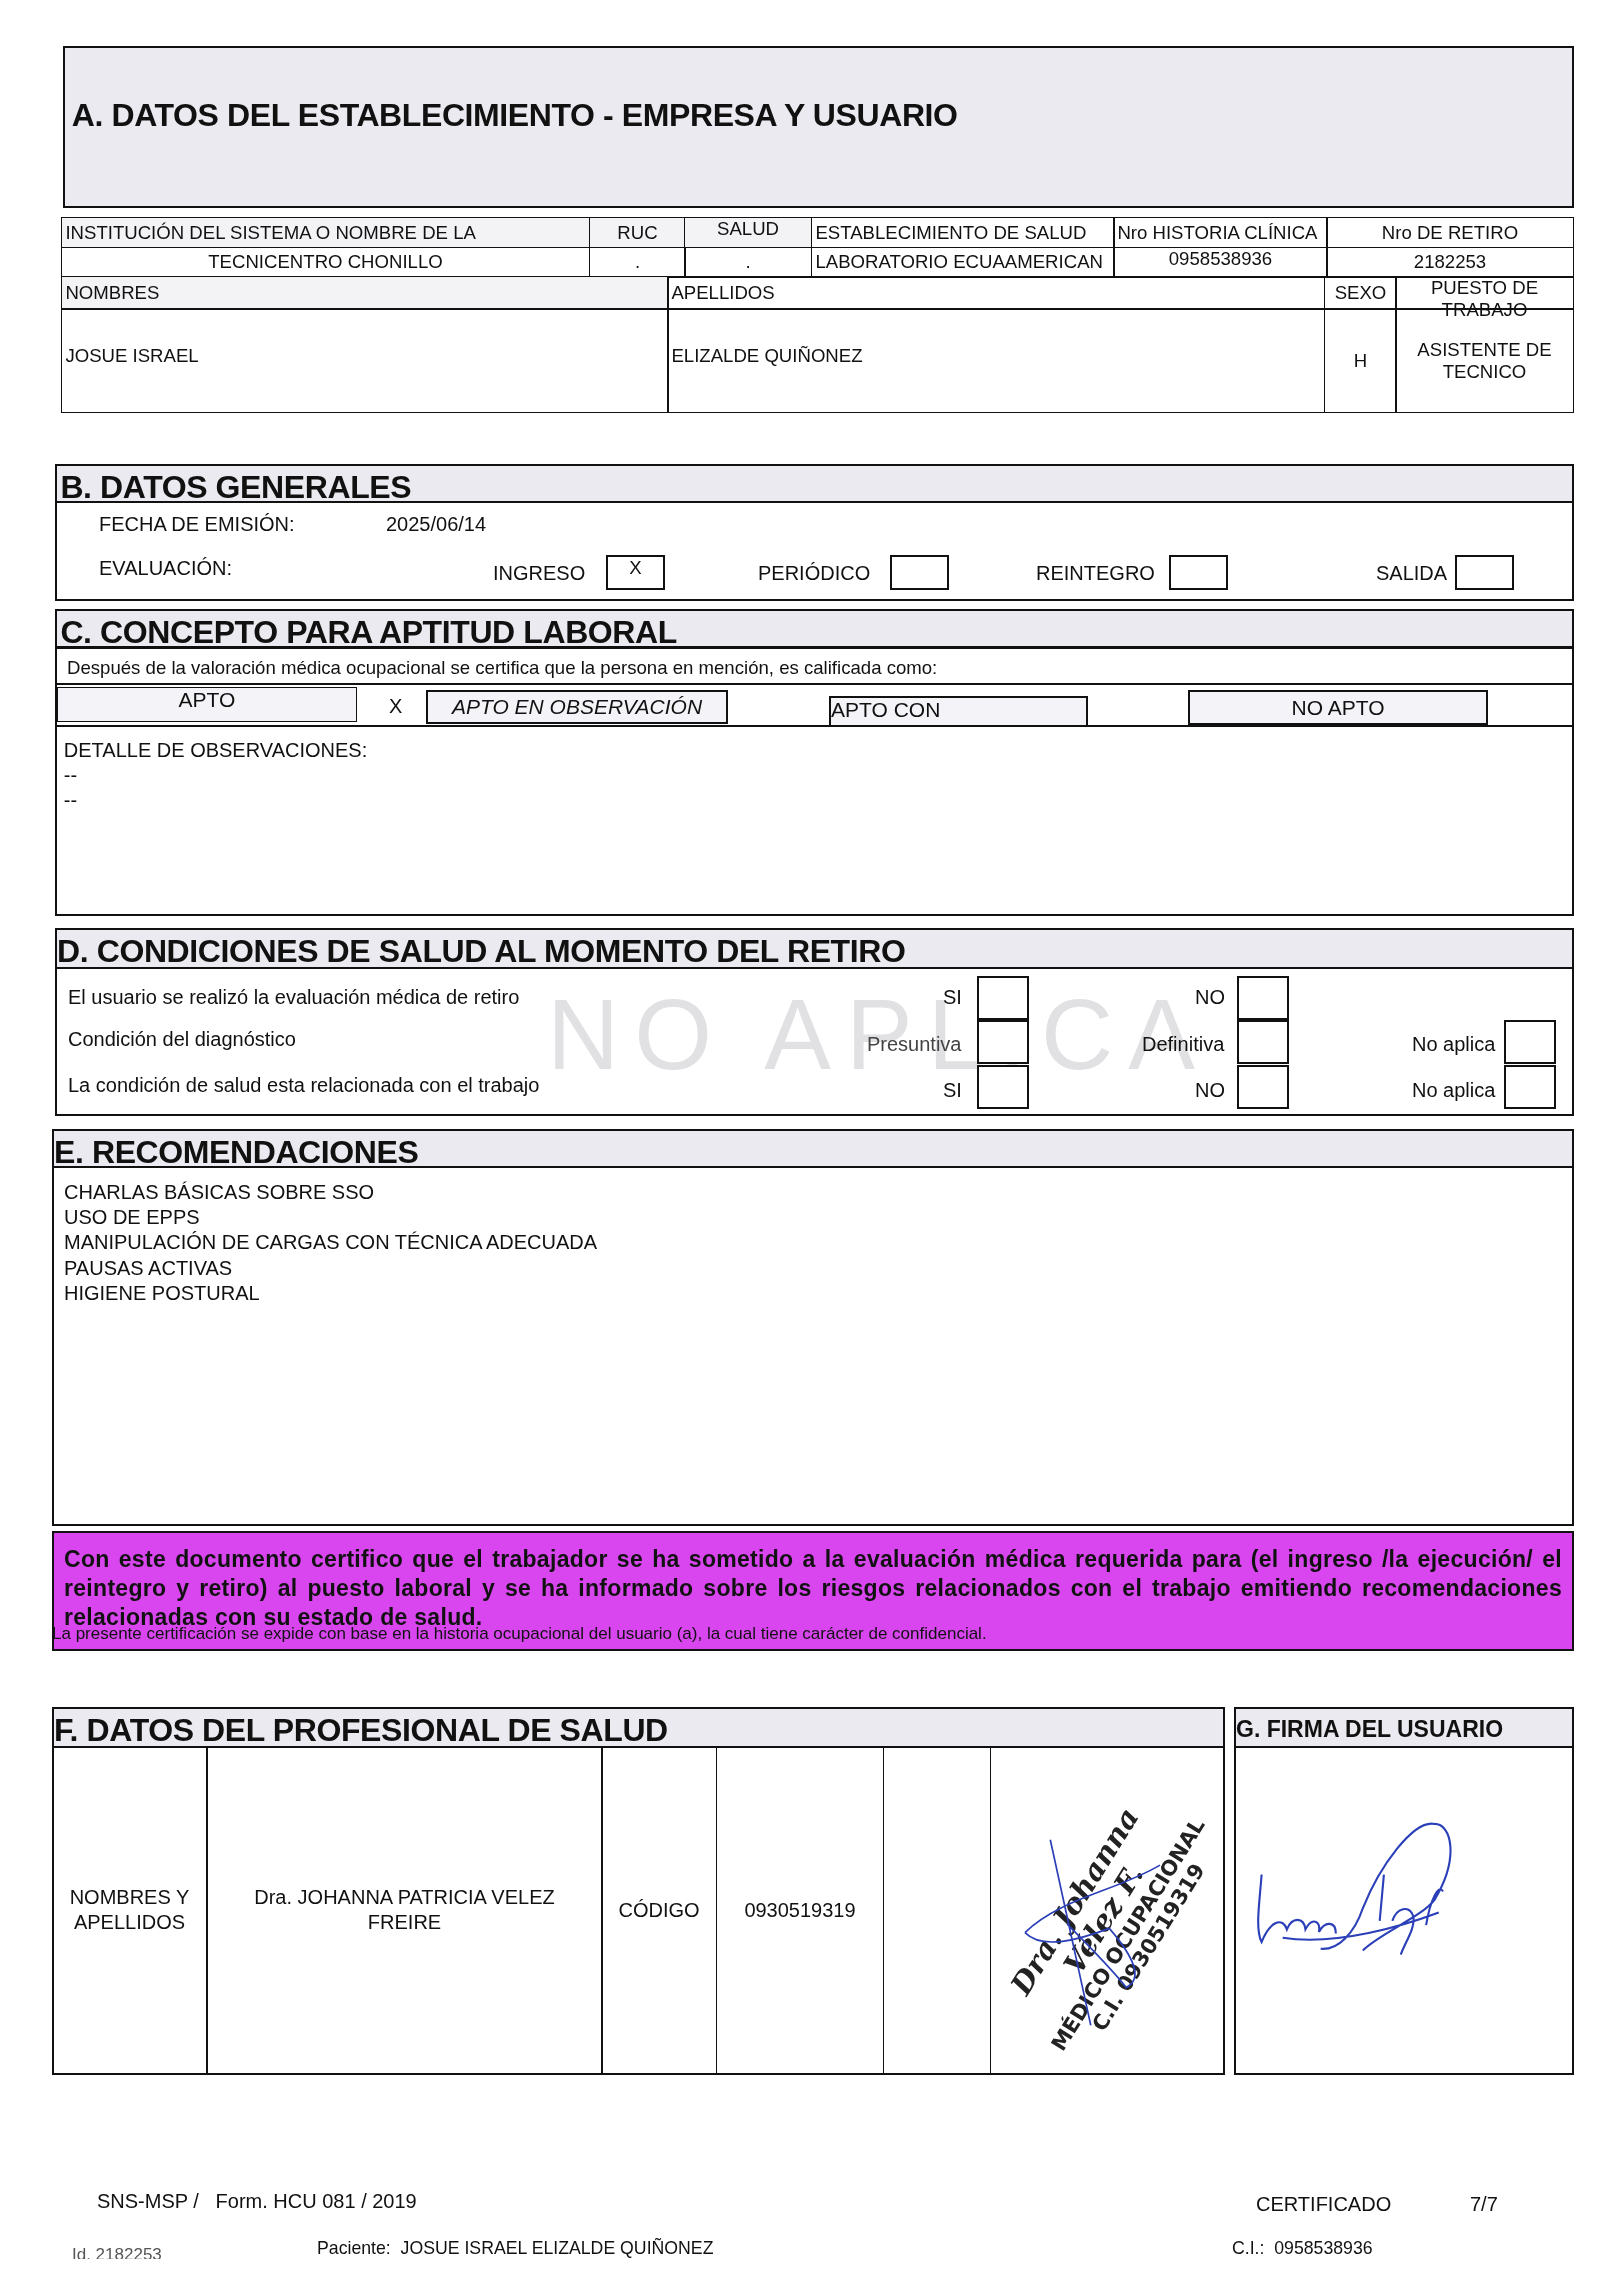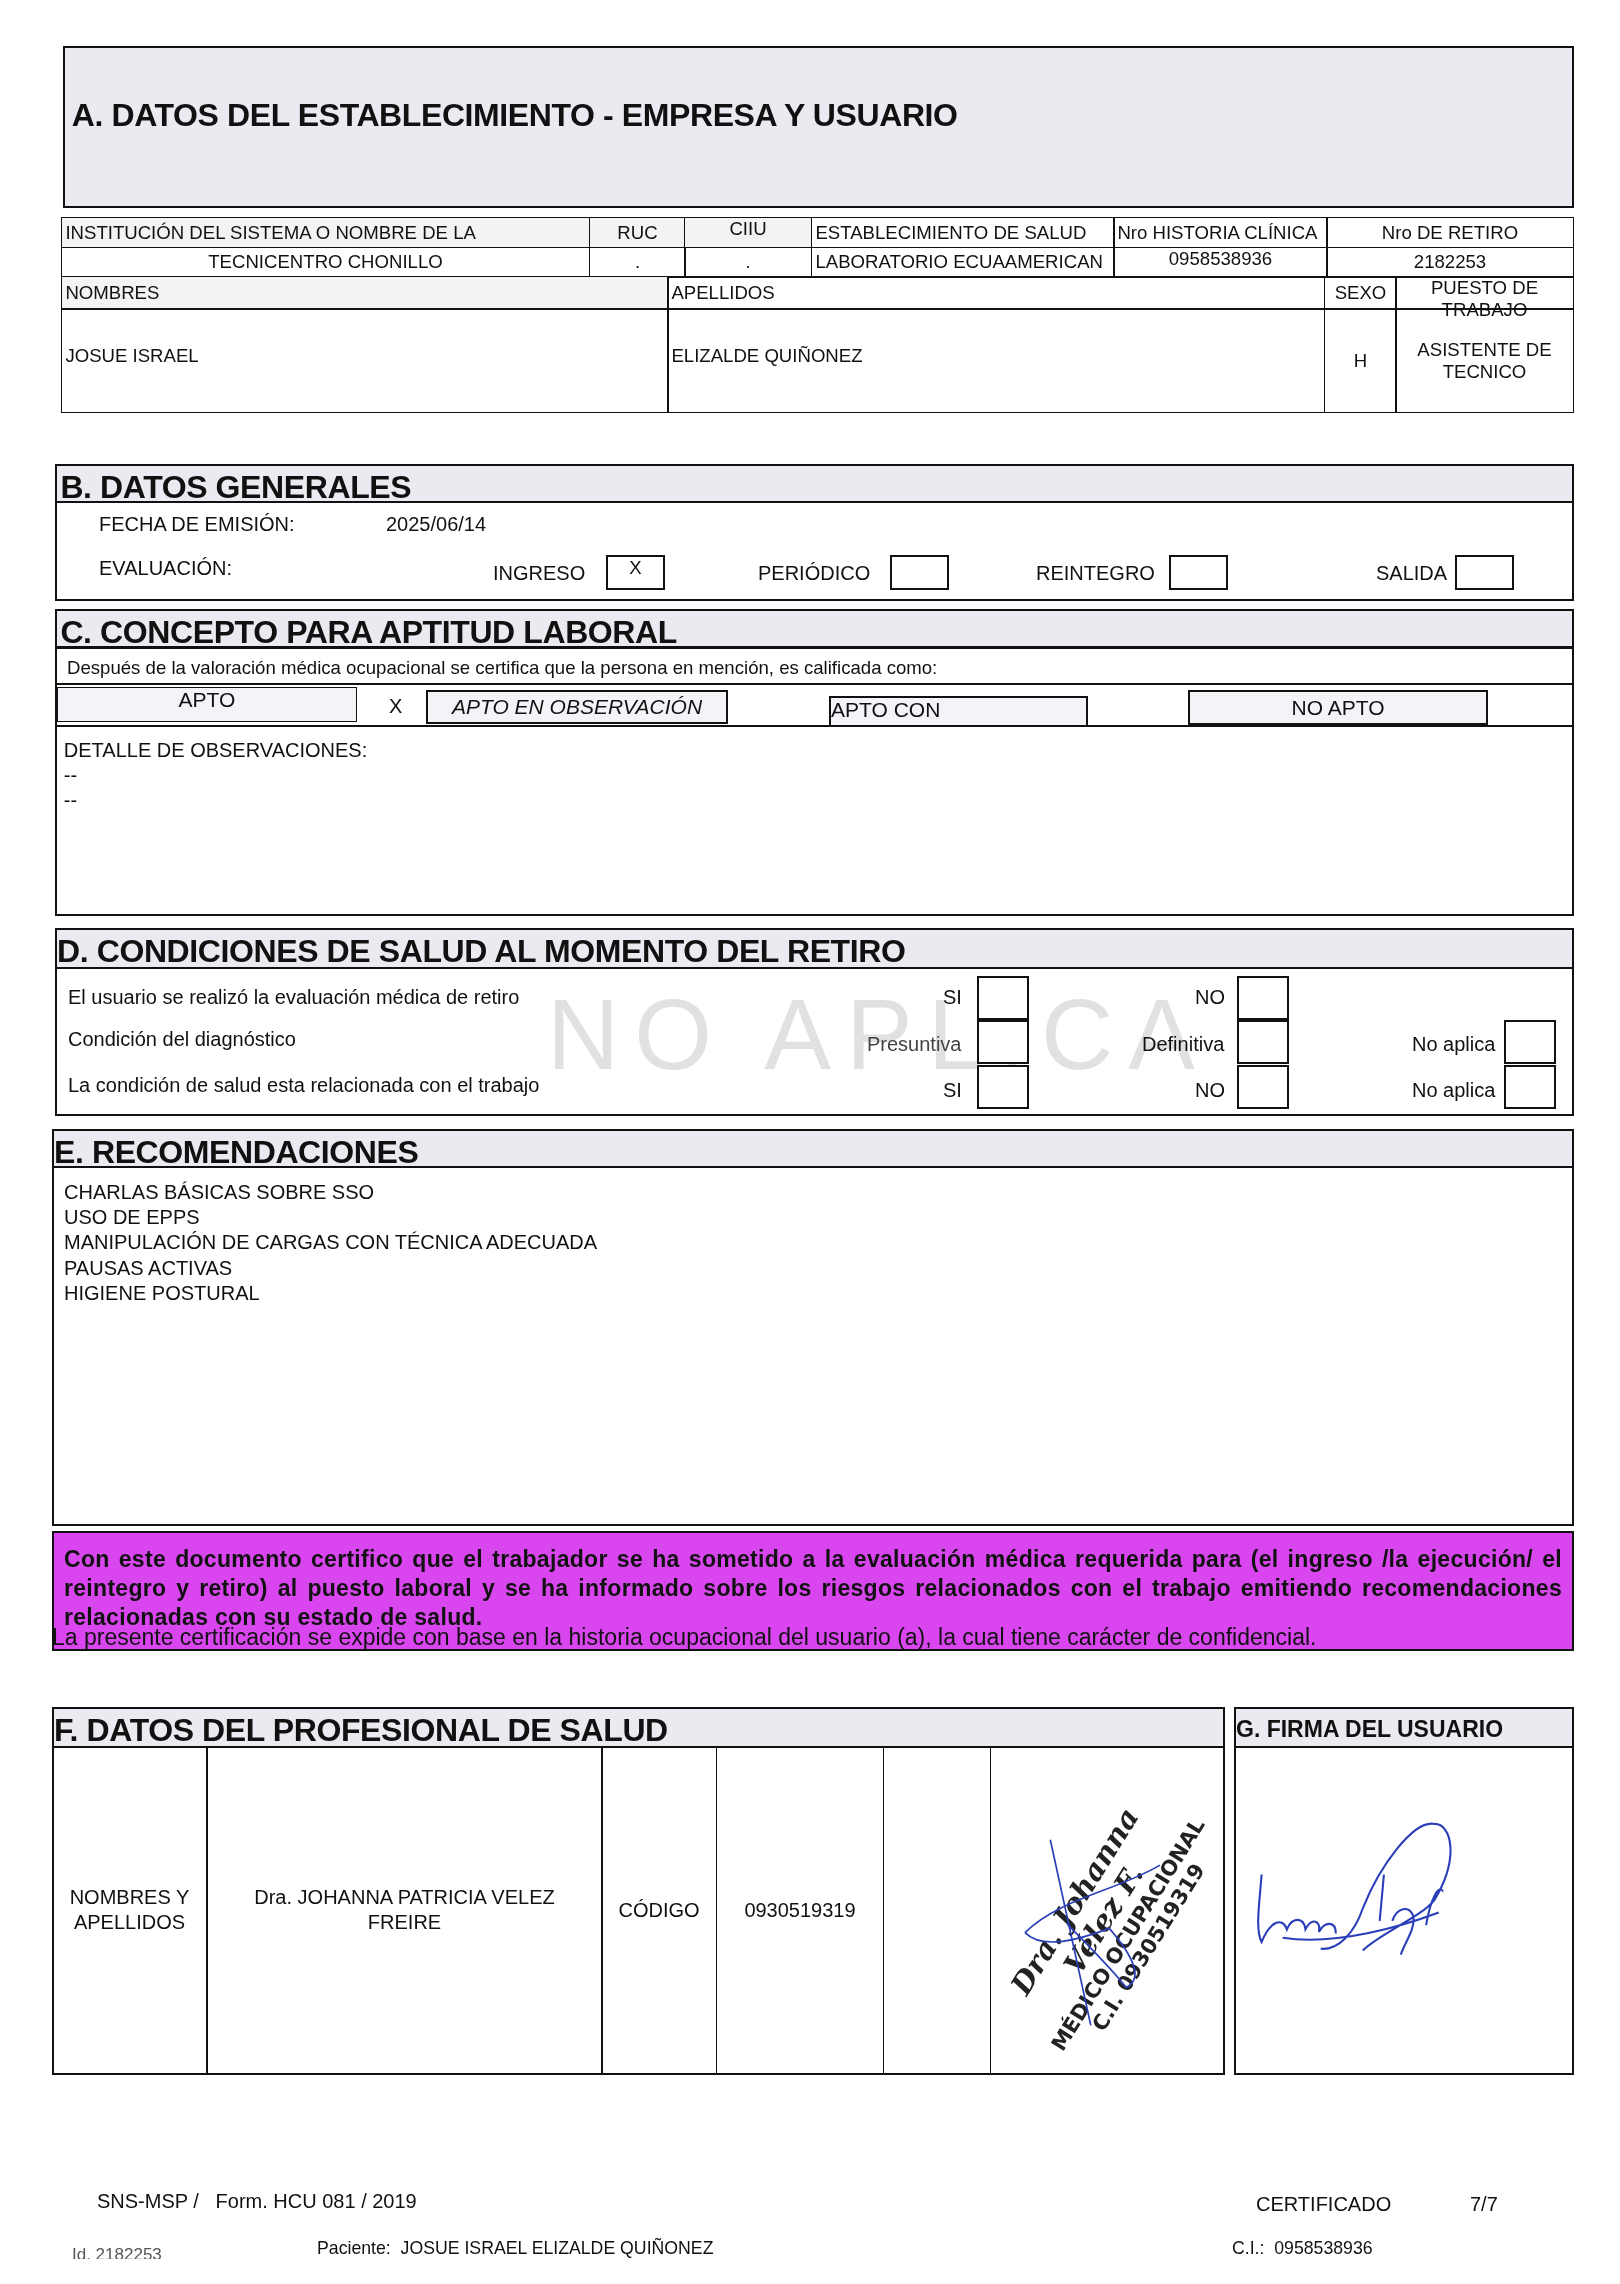--- a/index.html
+++ b/index.html
@@ -22,21 +22,21 @@
 <body>
 
 <div class="abs hdr" style="left:63px;top:46px;width:1511px;height:162px;">
   <div class="abs hdr-title" style="left:6.8px;top:49px;">A. DATOS DEL ESTABLECIMIENTO - EMPRESA Y USUARIO</div>
 </div>
 
 <div class="abs" style="left:61px;top:217px;width:1513px;height:196px;">
 
   <div class="cell l sm" style="left:0;top:0;width:529px;height:31px;background:#f3f3f6;">INSTITUCIÓN DEL SISTEMA O NOMBRE DE LA</div>
   <div class="cell c sm" style="left:528px;top:0;width:97px;height:31px;background:#f3f3f6;">RUC</div>
-  <div class="cell c sm" style="left:623px;top:0;width:128px;height:31px;background:#f3f3f6;align-items:flex-start;">CIIU</div>
+  <div class="cell c sm" style="left:623px;top:0;width:128px;height:31px;background:#f3f3f6;align-items:flex-start;">SALUD</div>
   <div class="cell l sm" style="left:750px;top:0;width:304px;height:31px;">ESTABLECIMIENTO DE SALUD</div>
   <div class="cell l sm" style="left:1052px;top:0;width:215px;height:31px;">Nro HISTORIA CLÍNICA</div>
   <div class="cell c sm" style="left:1265px;top:0;width:248px;height:31px;">Nro DE RETIRO</div>
 
   <div class="cell c sm" style="left:0;top:29.5px;width:529px;height:31px;">TECNICENTRO CHONILLO</div>
   <div class="cell c sm" style="left:528px;top:29.5px;width:97px;height:31px;">.</div>
   <div class="cell c sm" style="left:623px;top:29.5px;width:128px;height:31px;">.</div>
   <div class="cell l sm" style="left:750px;top:29.5px;width:304px;height:31px;">LABORATORIO ECUAAMERICAN</div>
   <div class="cell c sm" style="left:1052px;top:29.5px;width:215px;height:31px;align-items:flex-start;">0958538936</div>
   <div class="cell c sm" style="left:1265px;top:29.5px;width:248px;height:31px;">2182253</div>
@@ -128,21 +128,21 @@
   <div class="abs md" style="left:10px;top:12.7px;">CHARLAS BÁSICAS SOBRE SSO</div>
   <div class="abs md" style="left:10px;top:38px;">USO DE EPPS</div>
   <div class="abs md" style="left:10px;top:63px;">MANIPULACIÓN DE CARGAS CON TÉCNICA ADECUADA</div>
   <div class="abs md" style="left:10px;top:89px;">PAUSAS ACTIVAS</div>
   <div class="abs md" style="left:10px;top:114px;">HIGIENE POSTURAL</div>
 </div>
 
 <div class="abs bx" style="left:52px;top:1531px;width:1522px;height:120px;border-width:2.5px;background:#d946ef;">
   <div class="abs" style="left:10px;top:11.8px;width:1498px;font-size:23px;font-weight:bold;line-height:29px;text-align:justify;letter-spacing:0.3px;">Con este documento certifico que el trabajador se ha sometido a la evaluación médica requerida para (el ingreso /la ejecución/ el reintegro y retiro) al puesto laboral y se ha informado sobre los riesgos relacionados con el trabajo emitiendo recomendaciones relacionadas con su estado de salud.</div>
 </div>
-<div class="abs md" style="left:52px;top:1624px;font-size:23px;">La presente certificación se expide con base en la historia ocupacional del usuario (a), la cual tiene carácter de confidencial.</div>
+<div class="abs md" style="left:52px;top:1624px;font-size:17px;">La presente certificación se expide con base en la historia ocupacional del usuario (a), la cual tiene carácter de confidencial.</div>
 
 <div class="abs hdr" style="left:52px;top:1707px;width:1173px;height:41px;">
   <div class="abs hdr-title" style="left:0px;top:3.4px;">F. DATOS DEL PROFESIONAL DE SALUD</div>
 </div>
 <div class="abs bx" style="left:52px;top:1746px;width:1173px;height:329px;border-width:2.5px;">
   <div class="cell c md" style="left:-2.5px;top:-2.5px;width:156px;height:329px;padding:0 6.8px;line-height:25px;">NOMBRES Y APELLIDOS</div>
   <div class="cell c md" style="left:152px;top:-2.5px;width:397px;height:329px;padding:0 25px;line-height:25px;">Dra. JOHANNA PATRICIA VELEZ FREIRE</div>
   <div class="cell c md" style="left:547px;top:-2.5px;width:116px;height:329px;">CÓDIGO</div>
   <div class="cell c md" style="left:662px;top:-2.5px;width:168px;height:329px;">0930519319</div>
   <div class="cell" style="left:936px;top:-2.5px;width:235px;height:329px;overflow:hidden;">

